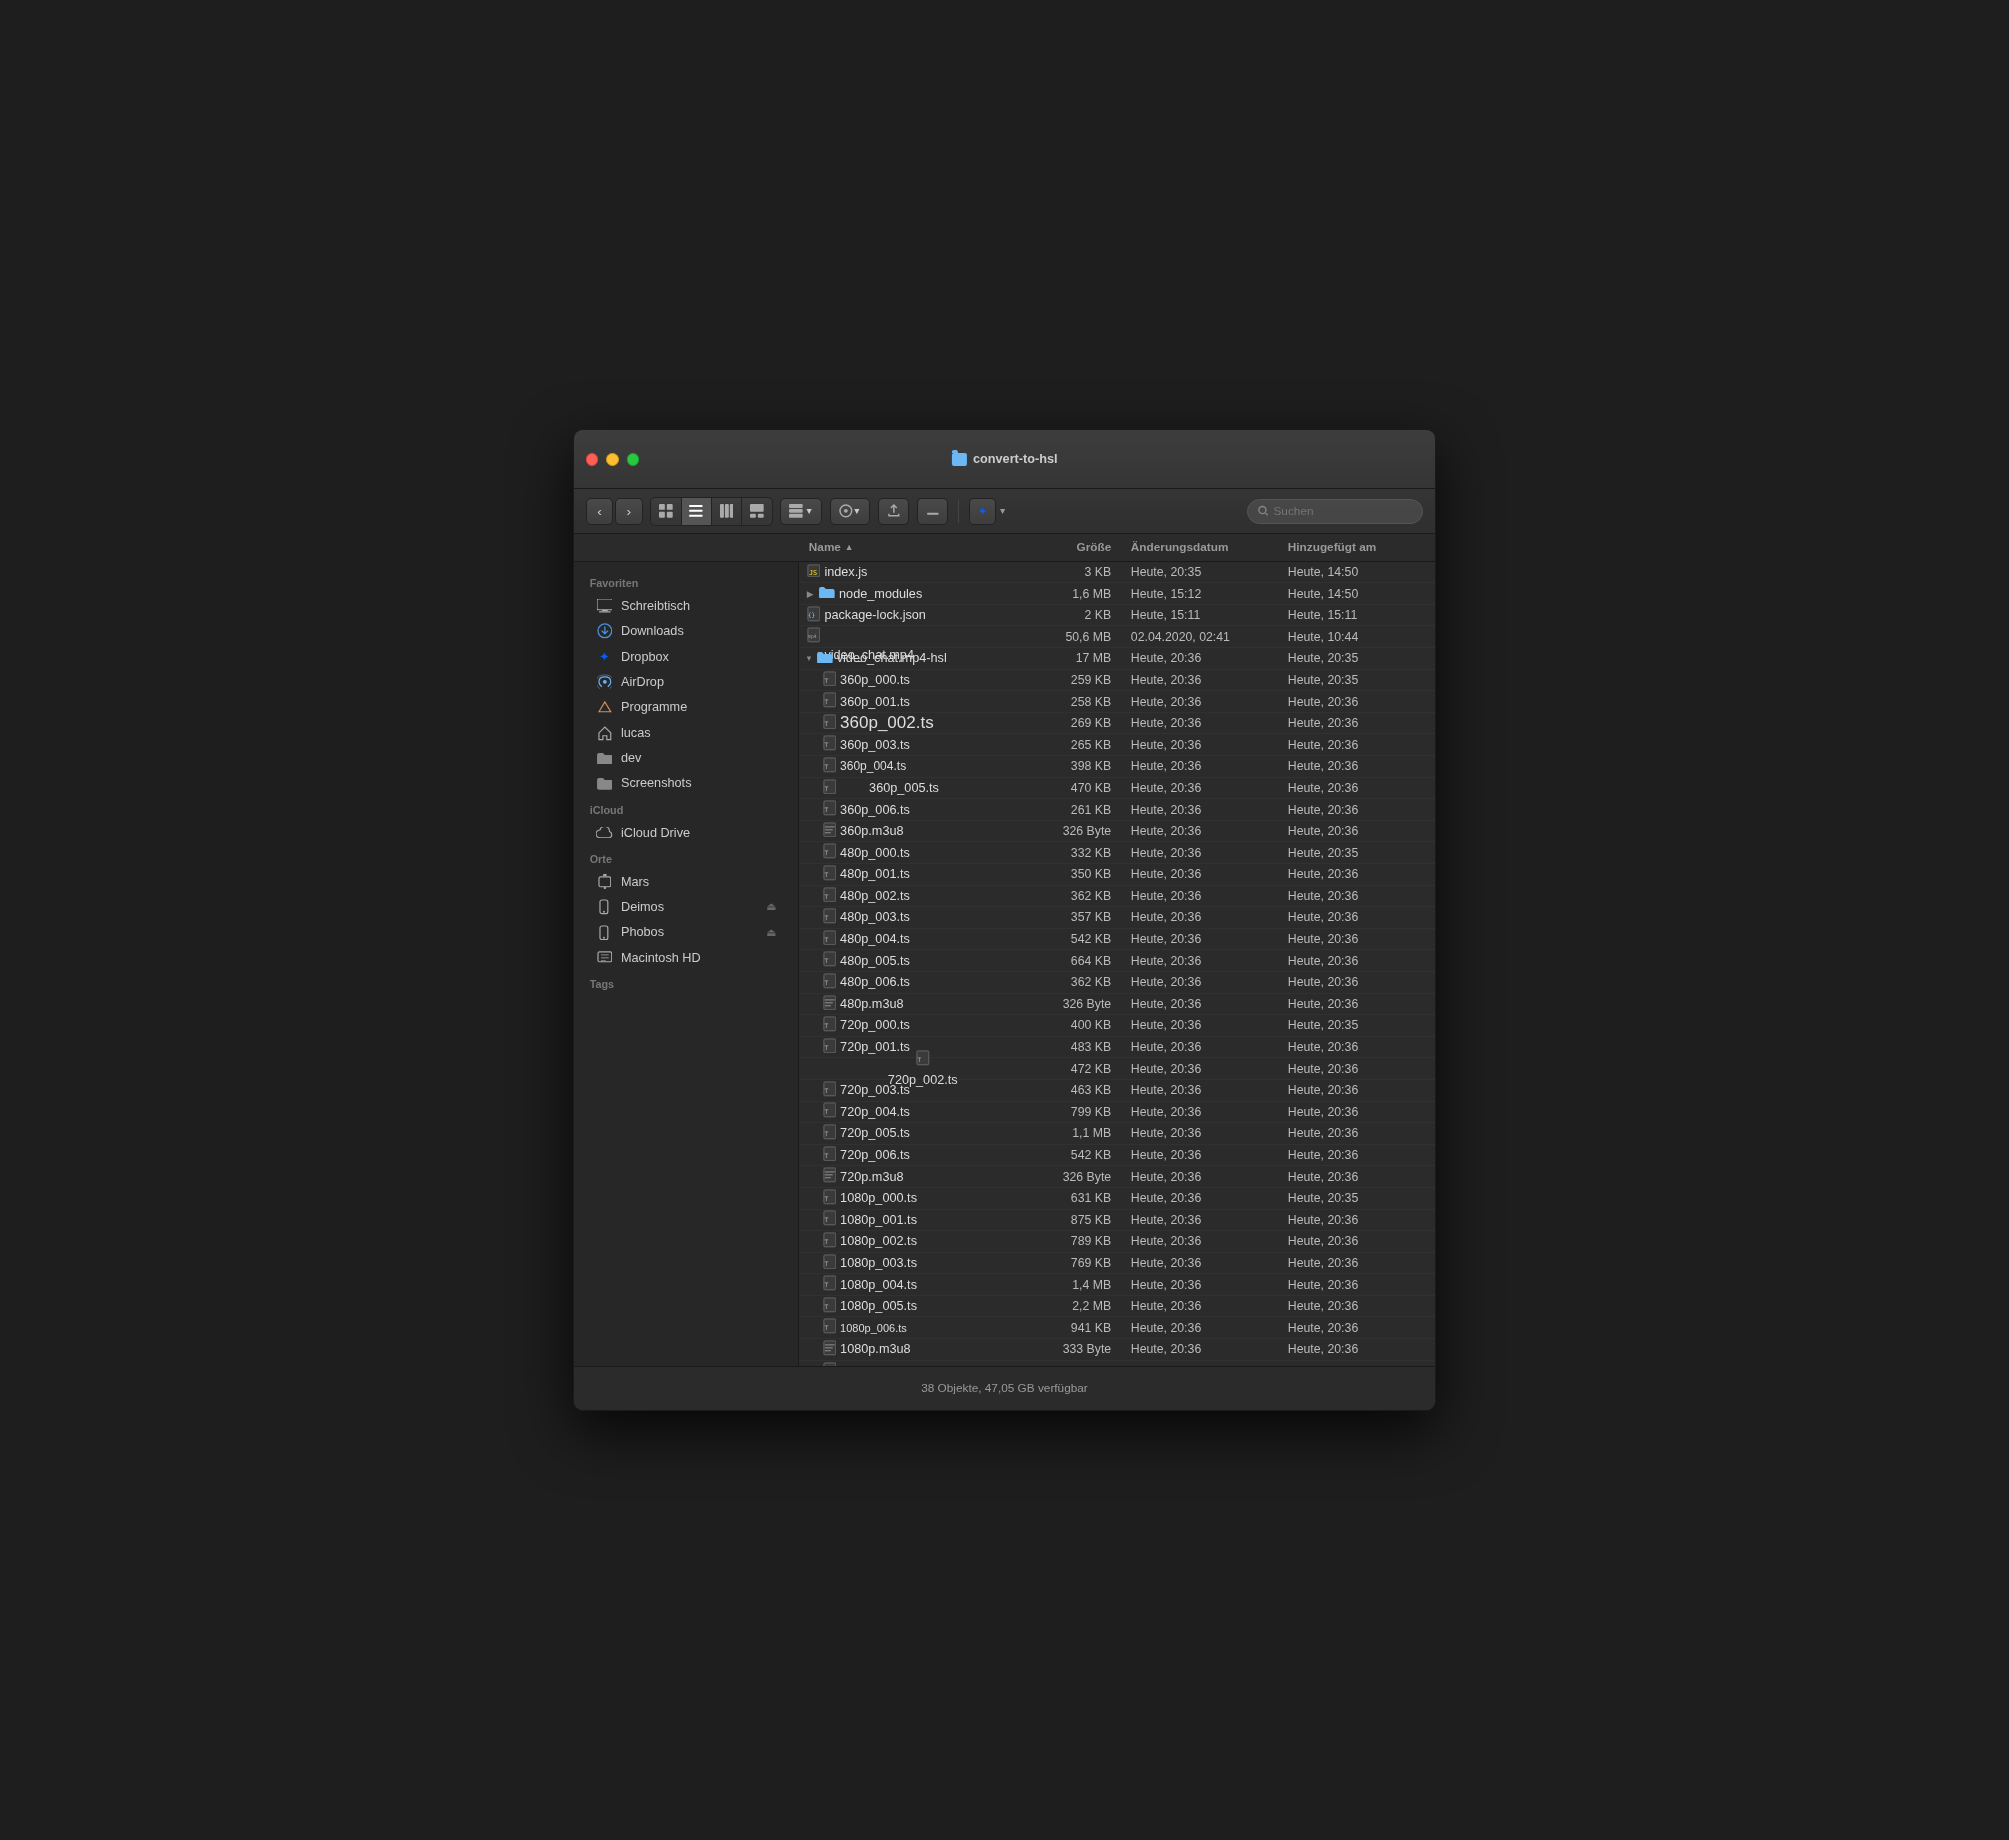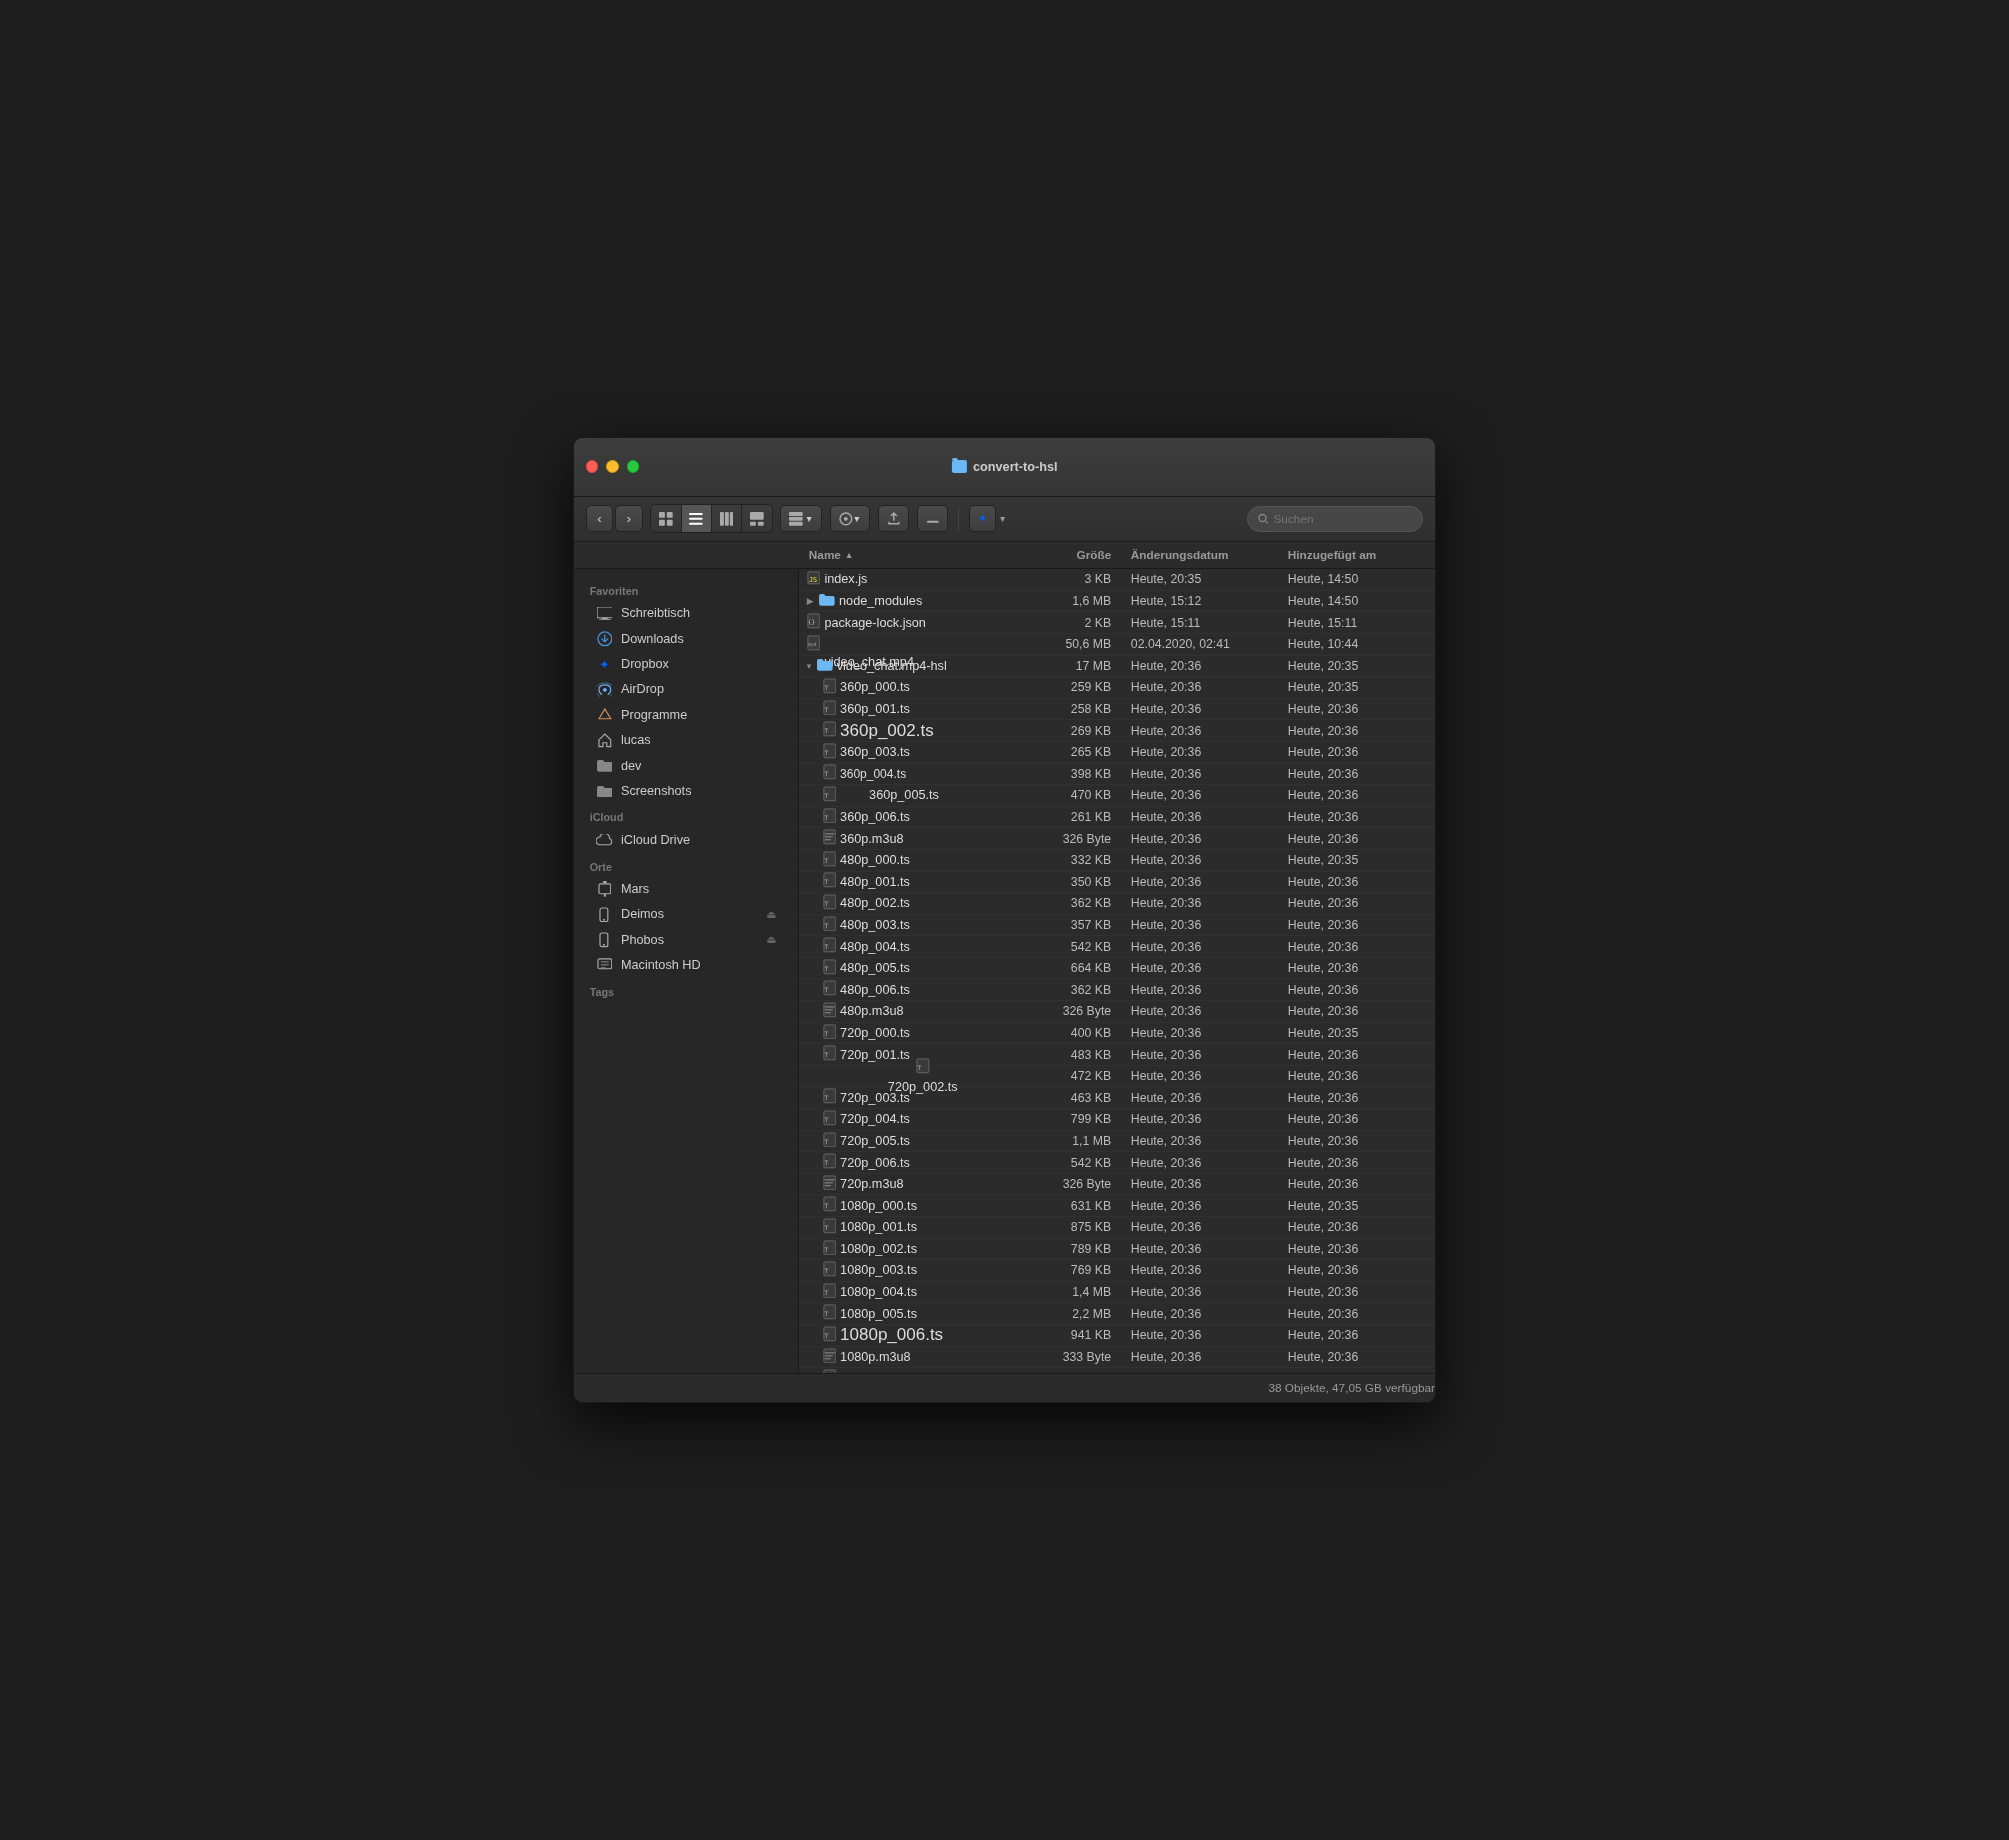--- a/index.html
+++ b/index.html
@@ -236,24 +236,24 @@
     .disclosure-triangle {
       font-size: 8.8px;
       color: #888;
       margin-right: 2px;
       cursor: pointer;
     }
     
     .status-bar {
       background: #2b2b2b;
       border-top: 1px solid #1a1a1a;
-      height: 29px;
-      display: flex;
-      align-items: center;
-      justify-content: flex-end;
+      height: 44px;
+      display: flex;
+      align-items: center;
+      justify-content: center;
       font-size: 11.8px;
       color: #999;
     }
 
     
     .file-list::-webkit-scrollbar { width: 7.8px; }
     .file-list::-webkit-scrollbar-track { background: #2b2b2b; }
     .file-list::-webkit-scrollbar-thumb { background: #555; border-radius: 3.9px; }
     .sidebar::-webkit-scrollbar { width: 5.9px; }
     .sidebar::-webkit-scrollbar-track { background: #272727; }
@@ -1000,21 +1000,21 @@
     <div class="file-cell-added">Heute, 20:36</div>
   </div>
         <div class="file-row">
     <div class="file-cell-name" style="padding-left:23.5px;">
 
       <span class="file-icon"><svg width="13.7" height="15.7" viewBox="0 0 14 16">
                 <rect width="14" height="16" rx="2" fill="#3a3a3a"></rect>
                 <rect x="1" y="1" width="12" height="14" rx="1.5" fill="none" stroke="#888" stroke-width="0.5"></rect>
                 <path d="M2 8h3M3.5 8v4" stroke="#888" stroke-width="1" stroke-linecap="round"></path>
               </svg></span>
-      <span style="font-size:17px;">1080p_006.ts</span>
+      <span style="font-size:11px;">1080p_006.ts</span>
     </div>
     <div class="file-cell-size">941 KB</div>
     <div class="file-cell-modified">Heute, 20:36</div>
     <div class="file-cell-added">Heute, 20:36</div>
   </div>
         <div class="file-row">
     <div class="file-cell-name" style="padding-left:23.5px;">
 
       <span class="file-icon"><svg width="13.7" height="15.7" viewBox="0 0 14 16">
                 <rect width="14" height="16" rx="2" fill="#3a3a3a"></rect>

